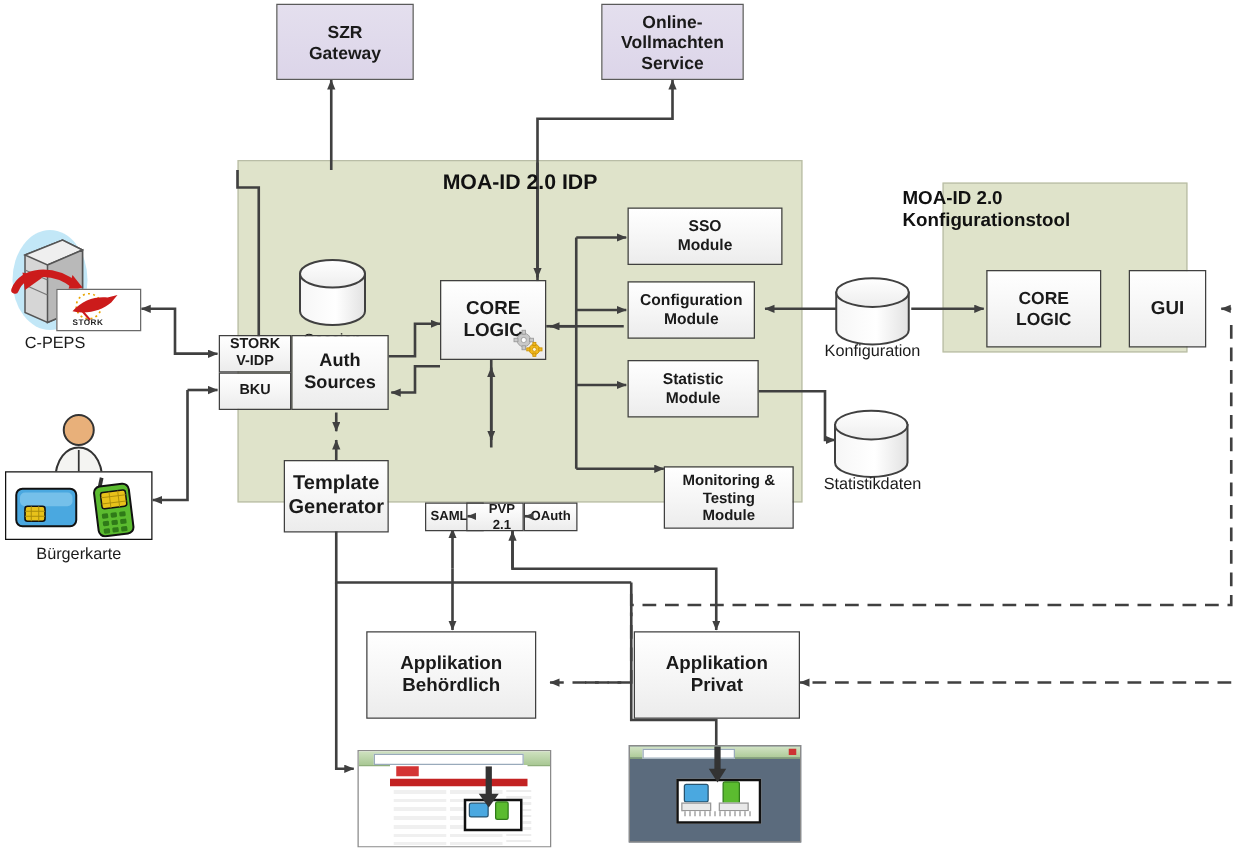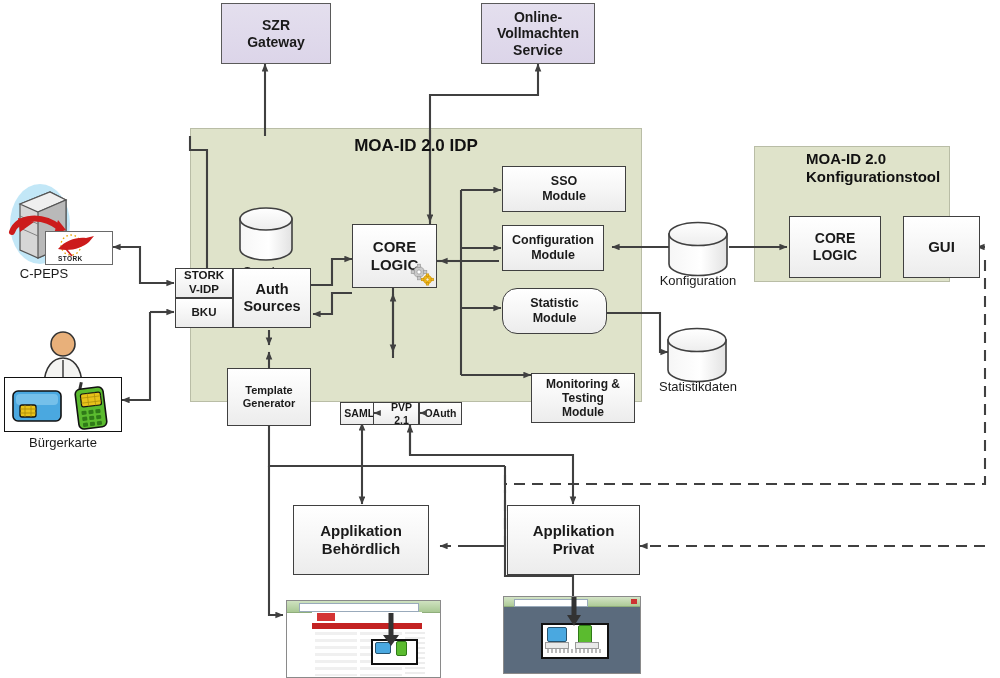--- a/index.html
+++ b/index.html
@@ -155,21 +155,21 @@
     <g>
       <path d="M668,340 L668,370 A29,11.5 0 0 0 726,370 L726,340 z" fill="url(#dbbody)" stroke="#404040" stroke-width="1.6"></path>
       <ellipse cx="697" cy="340" rx="29" ry="11.5" fill="url(#dbtop)" stroke="#404040" stroke-width="1.6"></ellipse>
     </g>
   </svg>
 
   <div class="panel" style="left:190px;top:128px;width:452px;height:274px;"></div>
   <div class="panel-title" style="left:190px;top:136px;width:452px;text-align:center;font-size:17px;">MOA-ID 2.0 IDP</div>
 
   <div class="panel" style="left:754px;top:146px;width:196px;height:136px;"></div>
-  <div class="panel-title" style="left:806px;top:150px;width:186px;text-align:left;font-size:15px;">
+  <div class="panel-title" style="left:722px;top:150px;width:186px;text-align:left;font-size:15px;">
     <span>MOA-ID 2.0</span><br>
     <span>Konfigurationstool</span>
   </div>
 
   <div class="box purple" style="left:221px;top:3px;width:110px;height:61px;font-size:14px;">
     <span class="lbl">
       <span>SZR</span><br>
       <span>Gateway</span>
     </span>
   </div>
@@ -225,21 +225,21 @@
     <span class="lbl">BKU</span>
   </div>
 
   <div class="box" style="left:233px;top:268px;width:78px;height:60px;font-size:14.5px;">
     <span class="lbl">
       <span>Auth</span><br>
       <span>Sources</span>
     </span>
   </div>
 
-  <div class="box" style="left:227px;top:368px;width:84px;height:58px;font-size:11px;">
+  <div class="box" style="left:227px;top:368px;width:84px;height:58px;font-size:16px;">
     <span class="lbl">
       <span>Template</span><br>
       <span>Generator</span>
     </span>
   </div>
 
 
   <div class="box" style="left:326px;top:402px;width:47px;height:23px;font-size:10.5px;margin-left:14px;">
     <span class="lbl">SAML 1</span>
   </div>
@@ -255,21 +255,21 @@
       <span>SSO</span><br>
       <span>Module</span>
     </span>
   </div>
   <div class="box" style="left:502px;top:225px;width:102px;height:46px;font-size:12.5px;">
     <span class="lbl">
       <span>Configuration</span><br>
       <span>Module</span>
     </span>
   </div>
-  <div class="box" style="left:502px;top:288px;width:105px;height:46px;font-size:12.5px;border-radius:15px;">
+  <div class="box" style="left:502px;top:288px;width:105px;height:46px;font-size:12.5px;">
     <span class="lbl">
       <span>Statistic</span><br>
       <span>Module</span>
     </span>
   </div>
   <div class="box" style="left:531px;top:373px;width:104px;height:50px;font-size:12px;">
     <span class="lbl">
       <span>Monitoring &amp;</span><br>
       <span>Testing</span><br>
       <span>Module</span>
@@ -278,21 +278,21 @@
 
   <div class="caption" style="left:640px;top:273px;width:116px;">Konfiguration</div>
   <div class="caption" style="left:638px;top:379px;width:120px;">Statistikdaten</div>
 
   <div class="box" style="left:789px;top:216px;width:92px;height:62px;font-size:14px;">
     <span class="lbl">
       <span>CORE</span><br>
       <span>LOGIC</span>
     </span>
   </div>
-  <div class="box" style="left:903px;top:216px;width:77px;height:62px;font-size:15px;">
+  <div class="box" style="left:903px;top:216px;width:62px;height:62px;font-size:15px;">
     <span class="lbl">GUI</span>
   </div>
 
   <div class="art" style="left:8px;top:182px;">
     <svg width="72" height="82" viewBox="0 0 72 82">
 
       <ellipse cx="32" cy="42" rx="30" ry="40" fill="#8fd3f0" opacity="0.55"></ellipse>
 
       <polygon points="12,22 42,10 58,18 58,64 30,76 12,68" fill="#d6d6d6" stroke="#555" stroke-width="1.2"></polygon>
       <polygon points="12,22 42,10 58,18 30,30" fill="#efefef" stroke="#555" stroke-width="1.2"></polygon>

